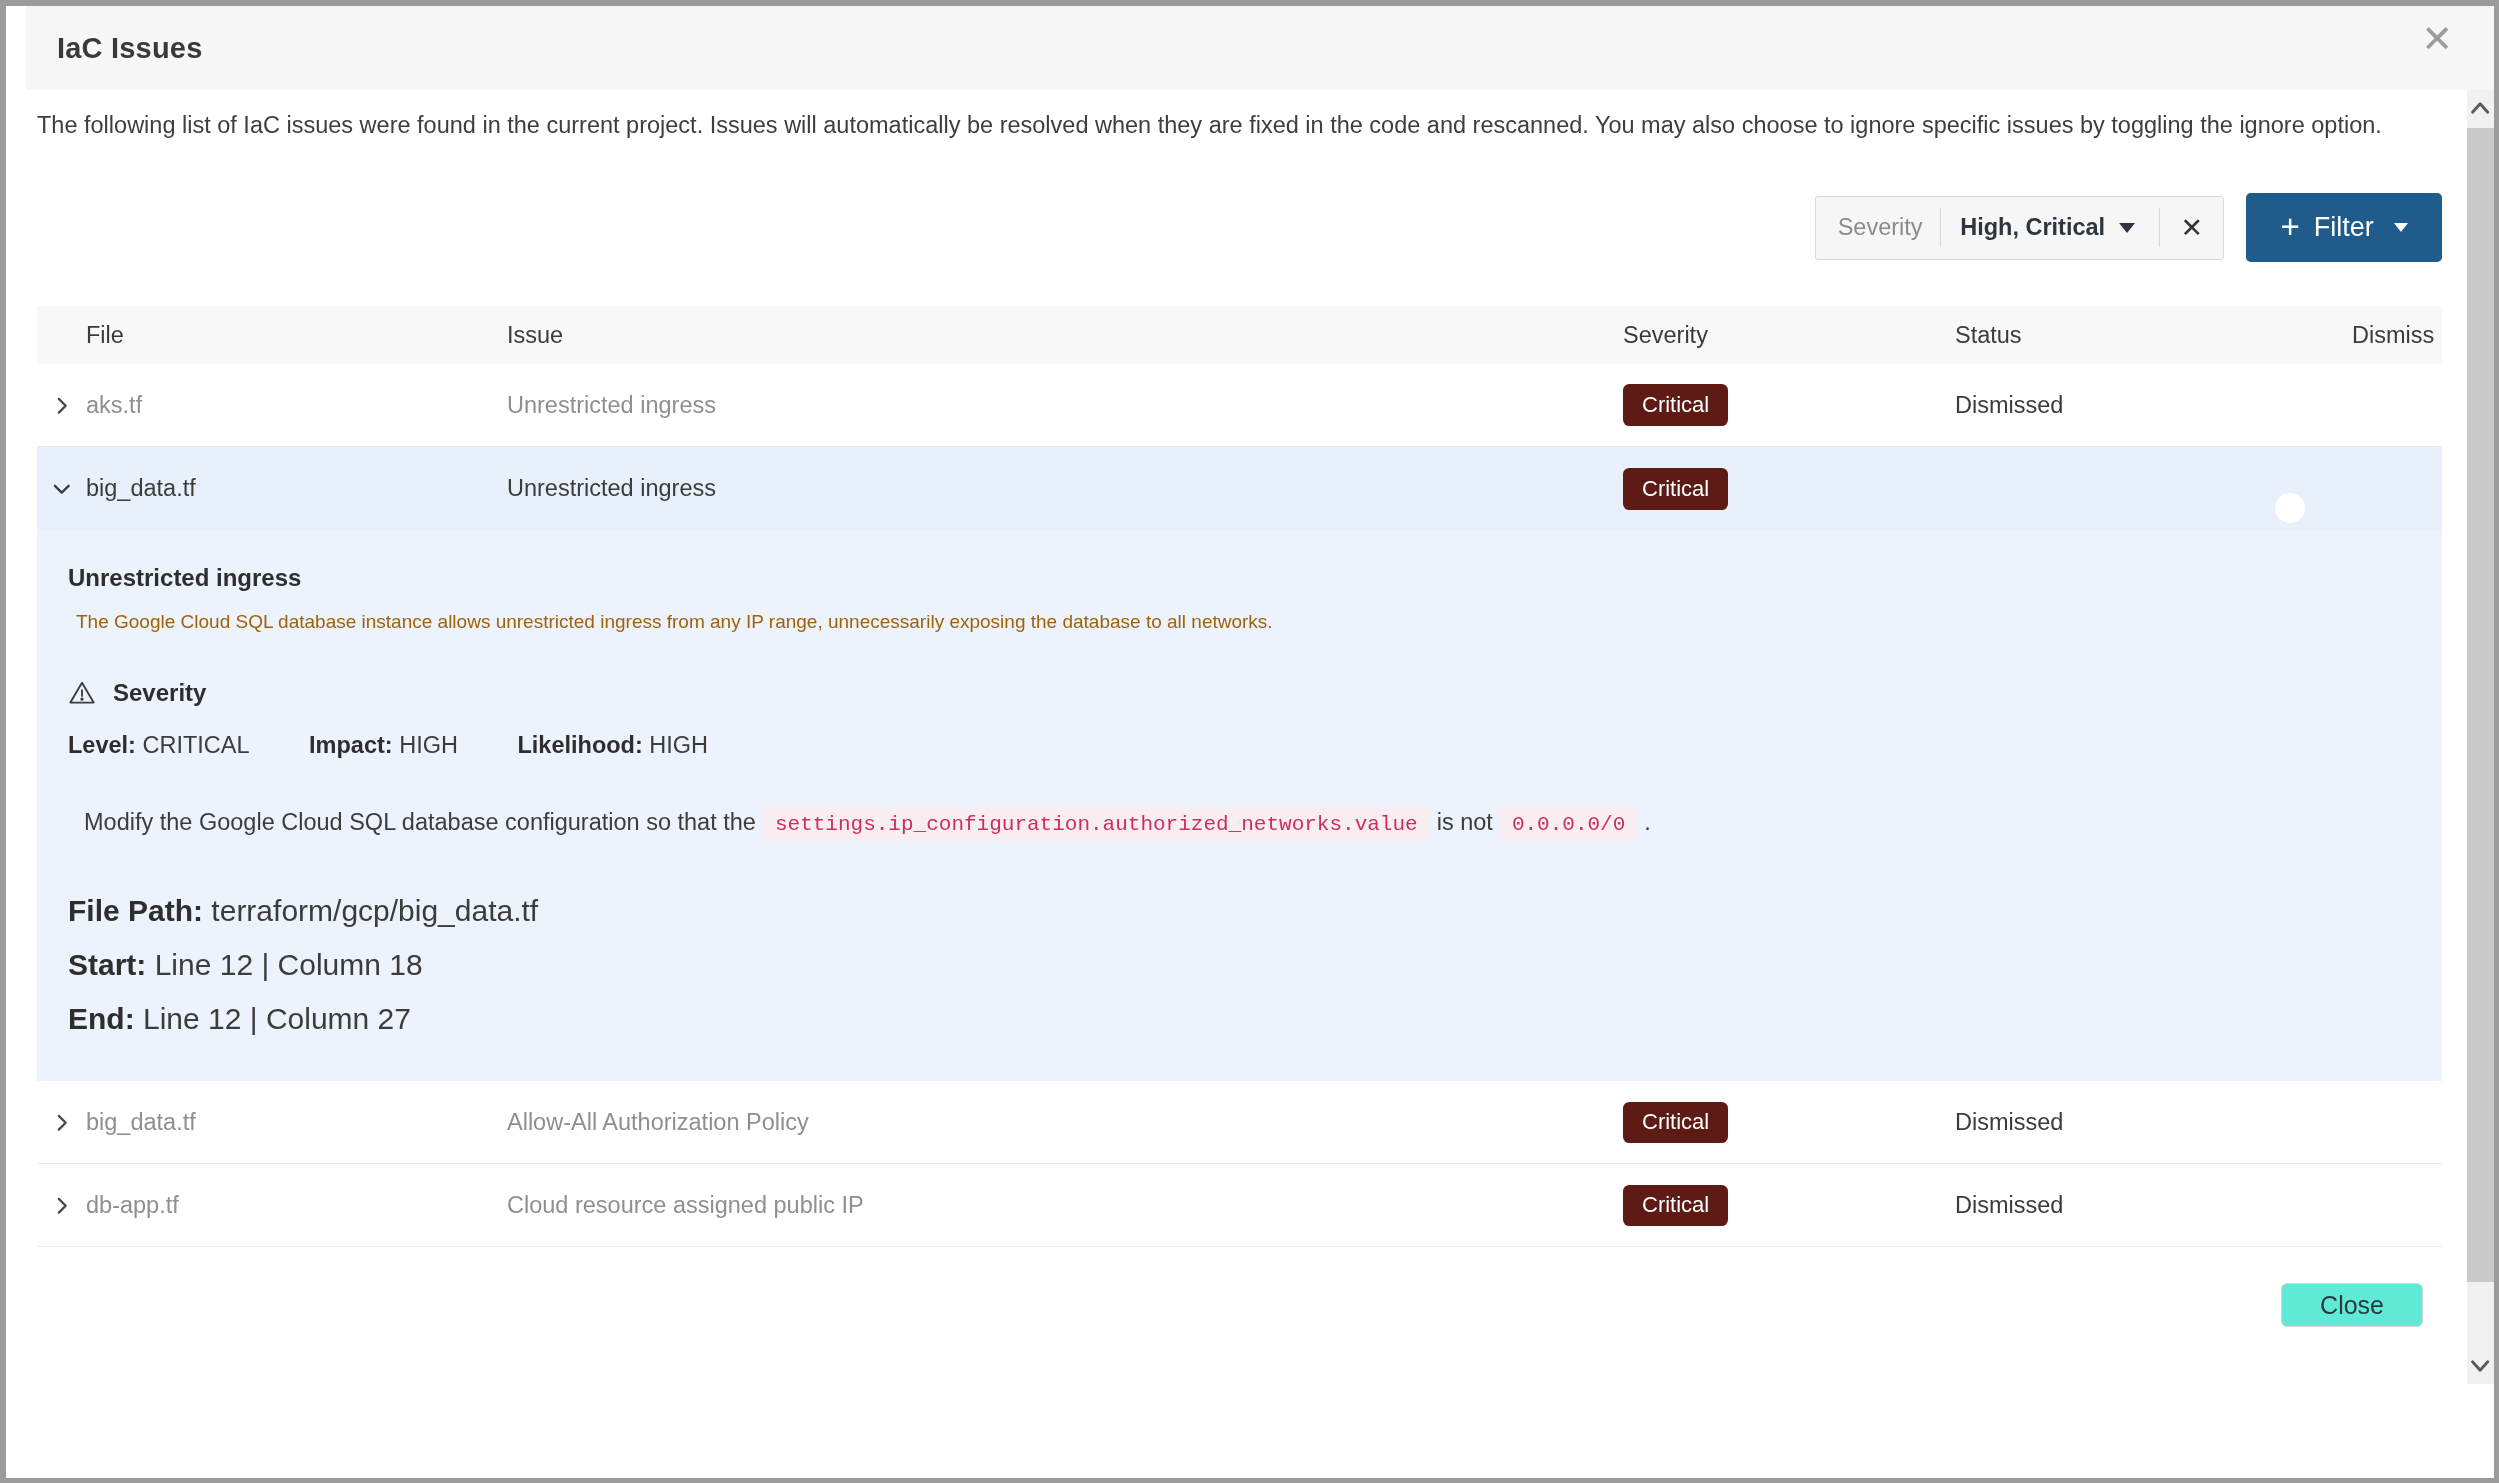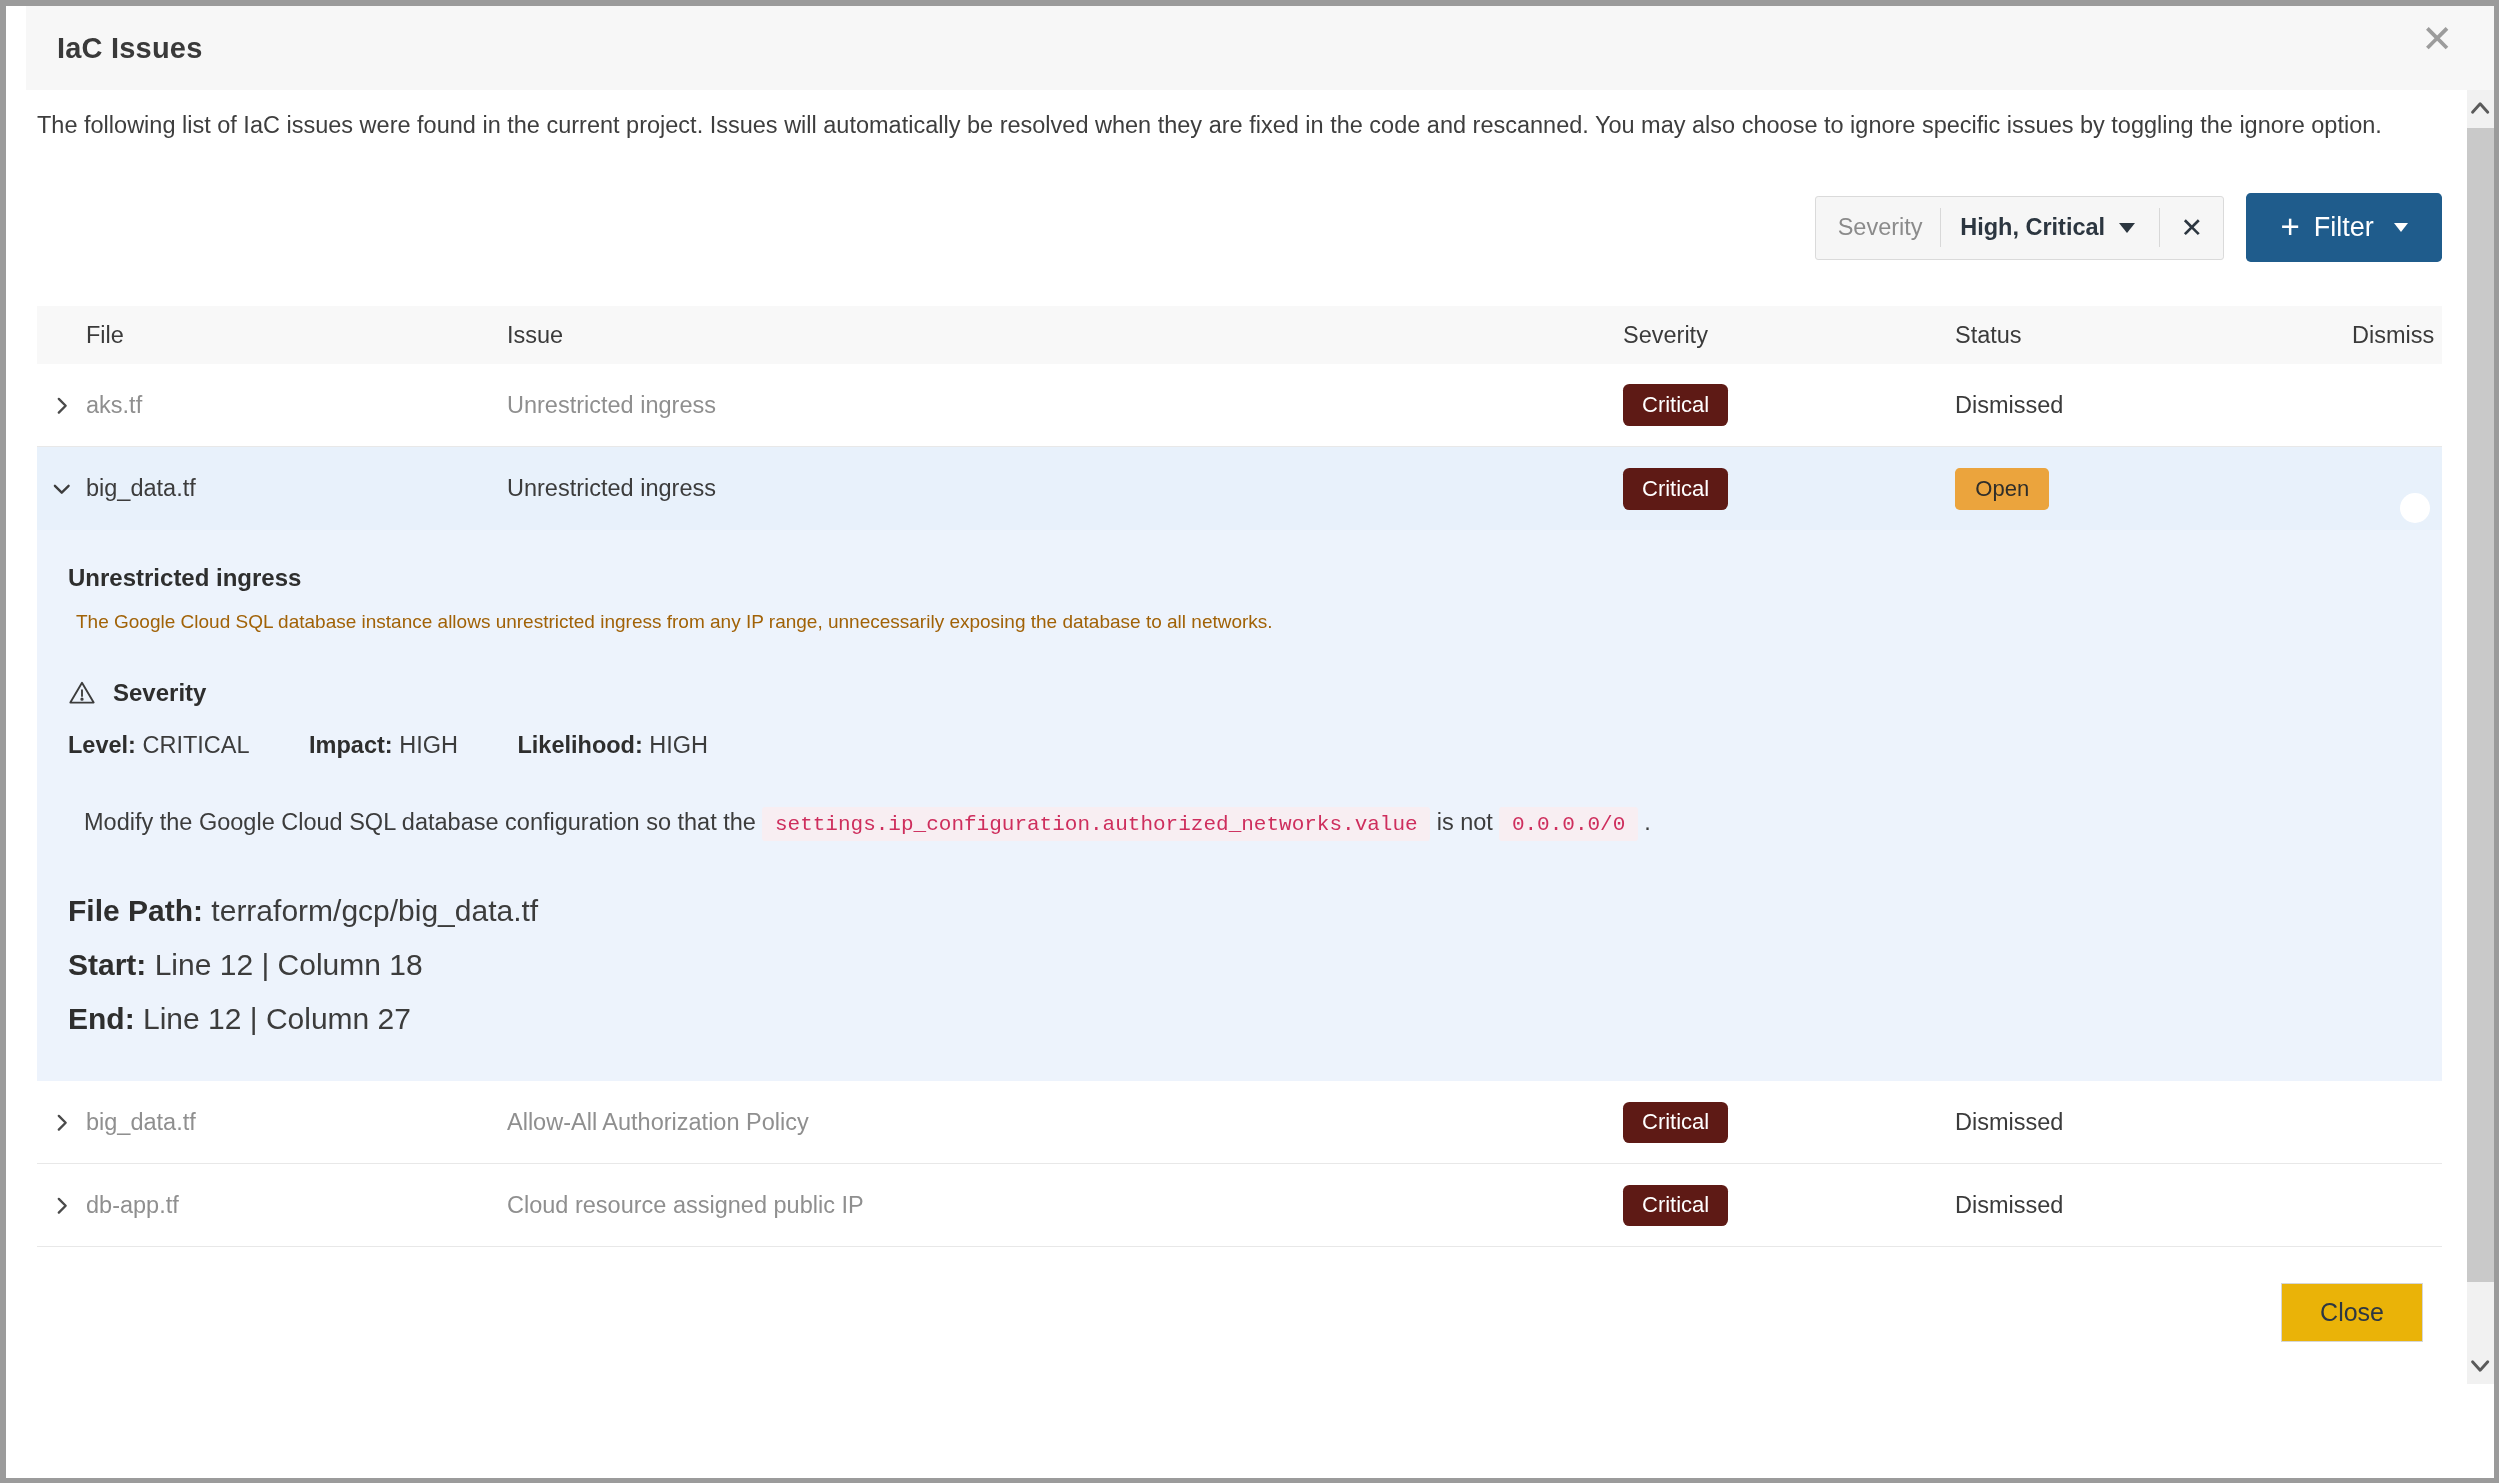--- a/index.html
+++ b/index.html
@@ -109,22 +109,22 @@
     font-family:"Liberation Mono", monospace; font-size:21px; color:#ce2e5d;
     background:#f8eef2; padding:5.5px 12.5px; border-radius:3.1px;
   }
   .loc-lines { margin-top:8px; font-size:30px; color:#3c3c3c; line-height:1.6; }
   .loc-lines b { color:#2e2e2e; }
   .loc-lines div { margin-top:6.3px; }
 
   
   .footer { display:flex; justify-content:flex-end; margin-top:36px; padding-right:19px; }
   .close-btn {
-    height:59px; padding:0 38px; background:#eab308; border:1.6px solid #d6d6d6;
-    border-radius:0; font-size:25px; color:#2d3743; cursor:pointer; font-family:inherit;
+    height:44px; padding:0 38px; background:#5eead4; border:1.6px solid #d6d6d6;
+    border-radius:6px; font-size:25px; color:#2d3743; cursor:pointer; font-family:inherit;
   }
 
   
   .sbar {
     position:absolute; top:84px; bottom:94px; right:0; width:27px; background:#f1f1f1;
   }
   .sbar .arr { position:absolute; left:0; width:27px; height:36px; display:flex; align-items:center; justify-content:center; cursor:pointer; }
   .sbar .arr-up { top:0; }
   .sbar .arr-dn { bottom:0; }
   .sbar .thumb { position:absolute; left:0; width:27px; top:38px; bottom:102px; background:#c9c9c9; cursor:pointer; }
@@ -189,21 +189,20 @@
 
       <div class="trow drow selected">
         <span class="chev open">
           <svg width="23.5" height="23.5" viewBox="0 0 24 24" fill="none" stroke="#3c3c3c" stroke-width="2.4" stroke-linecap="round" stroke-linejoin="round">
               <polyline points="9,5 16,12 9,19"></polyline>
             </svg>
         </span>
         <span class="strong">big_data.tf</span>
         <span class="strong">Unrestricted ingress</span>
         <span><span class="badge-critical">Critical</span></span>
-        <span><span class="badge-open">Open</span></span>
         <span class="toggle-cell">
           <span class="toggle on"><span class="knob"></span></span>
         </span>
       </div>
 
       <div class="panel">
         <h3>Unrestricted ingress</h3>
         <p class="ptext">The Google Cloud SQL database instance allows unrestricted ingress from any IP range, unnecessarily exposing the database to all networks.</p>
 
         <div class="sect">

